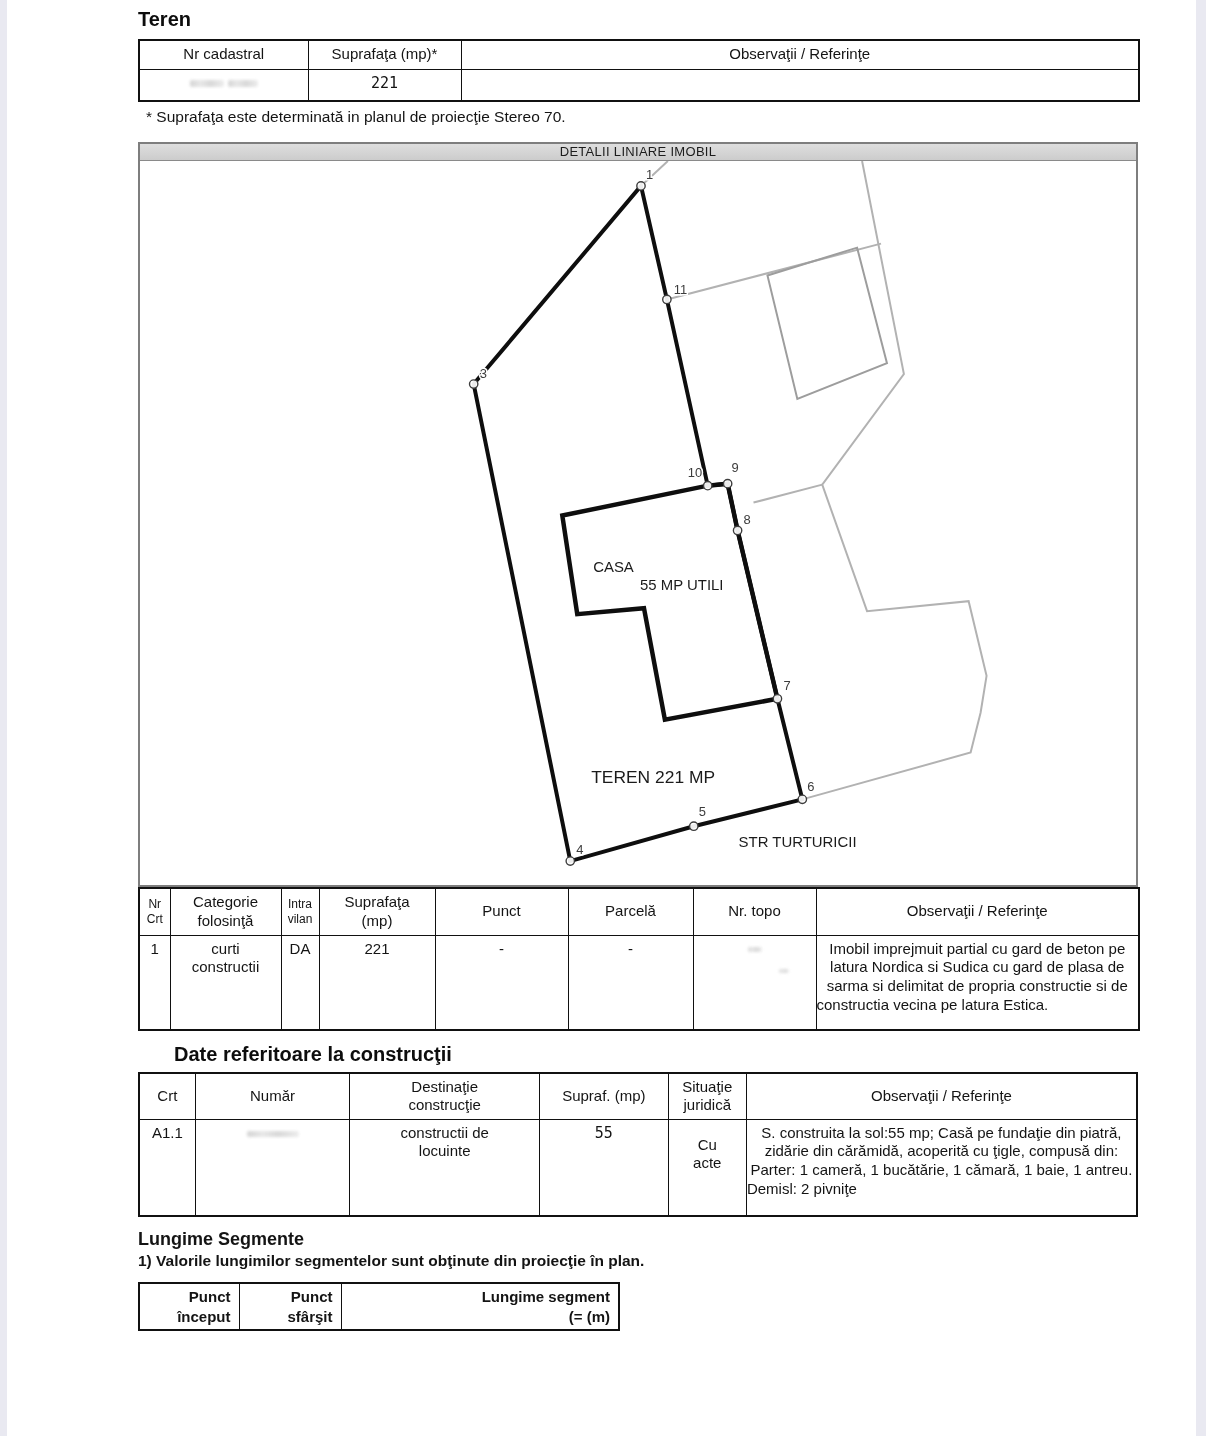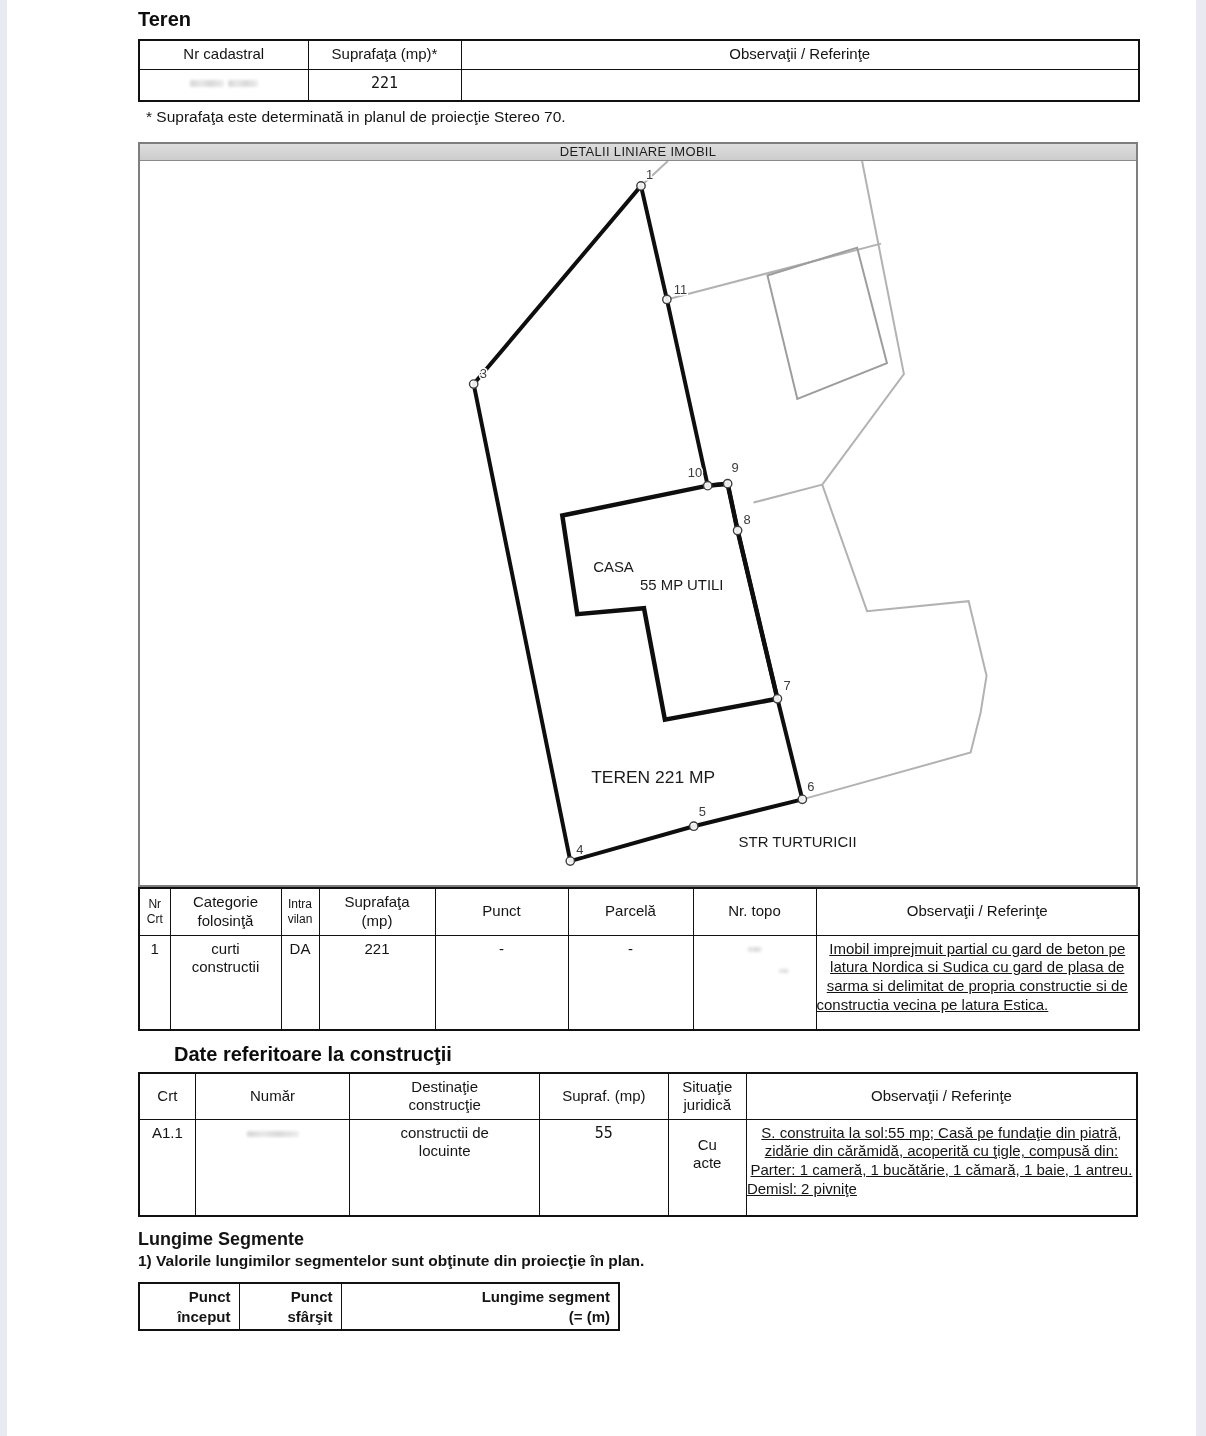--- a/index.html
+++ b/index.html
@@ -14,21 +14,21 @@
   .sec-title{font-weight:bold;font-size:20px;margin:0;padding:8px 0 8px 0;color:#0d0d0d;}
   .sec-title.tight{padding:26px 0 6px 0;}
   .sec-title.tight2{padding:12px 0 6px 0;margin-left:36px;}
 
   table{border-collapse:collapse;table-layout:fixed;}
   table.doc{border:2px solid #111;width:1000px;}
   table.doc th,table.doc td{border:1px solid #111;overflow:hidden;margin-left:12px;}
   table.doc th{font-weight:normal;font-size:15px;text-align:center;white-space:pre-line;line-height:1.25;padding:3px 2px;}
   table.doc th.small{font-size:12px;line-height:1.2;}
   table.doc td{font-size:15px;text-align:center;vertical-align:top;padding:4px 0;line-height:1.25;white-space:pre-line;}
-  td.obs{font-size:13.5px;text-align:justify;text-align-last:left;line-height:17px;padding:2px 6px 2px 7px;text-decoration:underline;}
+  td.obs{font-size:13.5px;text-align:justify;text-align-last:left;line-height:17px;padding:2px 6px 2px 7px;}
   .mono{font-family:"DejaVu Sans Mono", monospace;font-size:16px;}
   td.mid{vertical-align:middle;}
   td.dash{padding-top:16px;}
 
   .footnote{font-size:15.5px;padding:6px 0 0 8px;}
 
   
   .smudge{display:inline-block;height:7px;border-radius:2px;
     background:linear-gradient(90deg,#c6c6c6,#e0e0e0 30%,#cccccc 60%,#e6e6e6);
     filter:blur(1.6px);opacity:.75;vertical-align:middle;}

